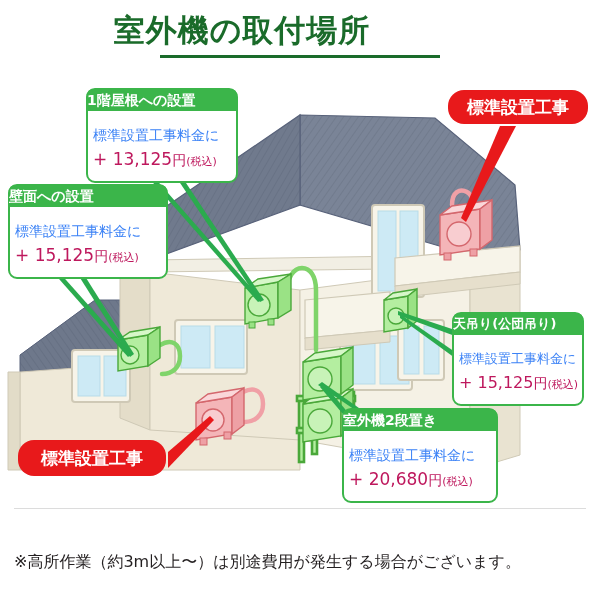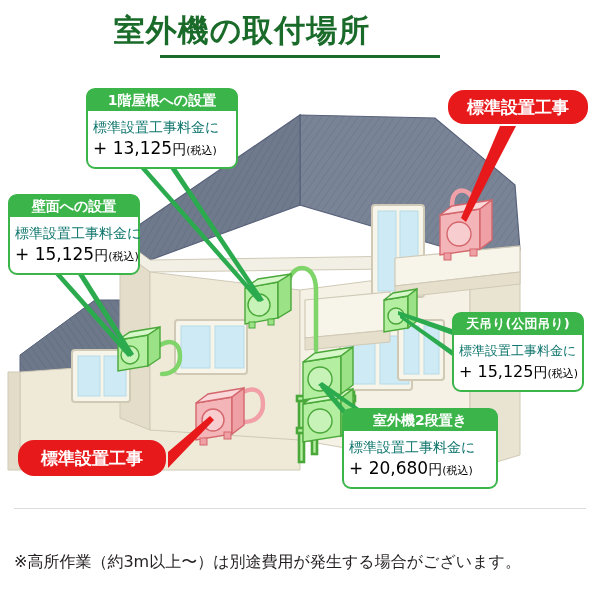--- a/index.html
+++ b/index.html
@@ -34,36 +34,35 @@
     border:2px solid #3bb54a;
     border-radius:9px;
     box-sizing:border-box;
     z-index:20;
   }
   .callout .hdr{
     background:#3bb54a;
     color:#ffffff;
     font-weight:bold;
     font-size:14px;
-    text-align:center;
     line-height:22px;
     height:22px;
     border-radius:6px 6px 0 0;
-    margin:-1px -1px 4px -1px;
+    margin:-1px -1px 12px -1px;
     white-space:nowrap;
     overflow:hidden;
   }
   .callout .body{
     padding:3px 5px 4px 5px;
   }
   .callout .line1{
-    font-size:14px;color:#0f766e;white-space:nowrap;line-height:18px;
+    font-size:14px;color:#3b82f6;white-space:nowrap;line-height:18px;
   }
   .callout .line2{
-    font-size:17px;color:#000000;white-space:nowrap;line-height:24px;font-weight:500;
+    font-size:17px;color:#be185d;white-space:nowrap;line-height:30px;font-weight:500;
   }
   .callout .line2 .yen{font-size:14px;}
   .callout .line2 .tax{font-size:11px;}
 
   
   .badge{
     position:absolute;
     background:#e8191b;
     border-radius:16px;
     color:#ffffff;
@@ -255,21 +254,21 @@
   </svg>
 
   <div class="callout" style="left:86px;top:88px;width:152px;">
     <div class="hdr">1階屋根への設置</div>
     <div class="body">
       <div class="line1">標準設置工事料金に</div>
       <div class="line2"><span>+ 13,125</span><span class="yen">円</span><span class="tax">(税込)</span></div>
     </div>
   </div>
 
-  <div class="callout" style="left:8px;top:194px;width:132px;">
+  <div class="callout" style="left:8px;top:184px;width:160px;">
     <div class="hdr">壁面への設置</div>
     <div class="body">
       <div class="line1">標準設置工事料金に</div>
       <div class="line2"><span>+ 15,125</span><span class="yen">円</span><span class="tax">(税込)</span></div>
     </div>
   </div>
 
   <div class="callout" style="left:452px;top:312px;width:132px;">
     <div class="hdr" style="font-size:13px;">天吊り(公団吊り)</div>
     <div class="body">

